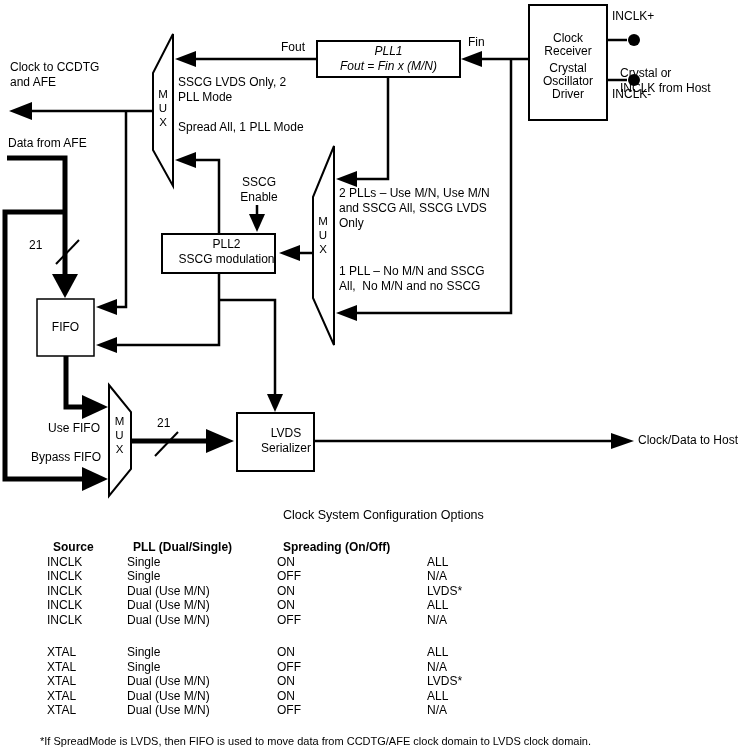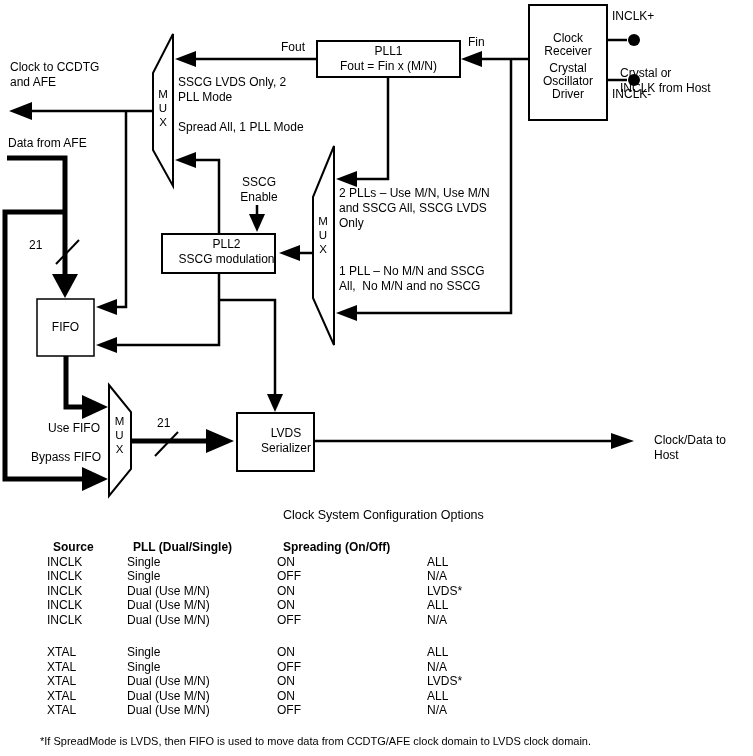--- a/index.html
+++ b/index.html
@@ -95,21 +95,21 @@
 <div class="lbl" style="left:612px;top:9px;">INCLK+</div>
 <div class="lbl" style="left:612px;top:87px;">INCLK-</div>
 <div class="lbl" style="left:620px;top:43px;margin-top:23px;">Crystal or
 INCLK from Host</div>
 
 <div class="lbl ctr tight" style="left:529px;top:16px;width:78px;margin-top:16px;">Clock
 Receiver</div>
 <div class="lbl ctr tight" style="left:529px;top:62px;width:78px;">Crystal
 Oscillator
 Driver</div>
-<div class="lbl ctr" style="left:317px;top:44px;width:143px;line-height:15px;">PLL1
+<div class="lbl ctr" style="left:317px;top:44px;width:143px;line-height:15px;font-style:italic;">PLL1
 Fout = Fin x (M/N)</div>
 <div class="lbl ctr" style="left:162px;top:237px;width:113px;line-height:15px;padding-left:8px;">PLL2
 SSCG modulation</div>
 <div class="lbl ctr" style="left:37px;top:320px;width:57px;">FIFO</div>
 <div class="lbl ctr" style="left:237px;top:426px;width:98px;line-height:15px;">LVDS
 Serializer</div>
 
 <div class="muxtxt" style="left:153px;top:87px;width:20px;">M
 U
 X</div>
@@ -128,21 +128,21 @@
 <div class="lbl" style="left:339px;top:186px;">2 PLLs – Use M/N, Use M/N
 and SSCG All, SSCG LVDS
 Only</div>
 <div class="lbl" style="left:339px;top:264px;">1 PLL – No M/N and SSCG
 All, &nbsp;No M/N and no SSCG</div>
 
 <div class="lbl" style="left:29px;top:238px;">21</div>
 <div class="lbl" style="left:157px;top:416px;">21</div>
 <div class="lbl" style="left:48px;top:421px;">Use FIFO</div>
 <div class="lbl" style="left:31px;top:450px;">Bypass FIFO</div>
-<div class="lbl" style="left:638px;top:433px;margin-left:16px;">Clock/Data to Host</div>
+<div class="lbl" style="left:638px;top:433px;">Clock/Data to Host</div>
 
 <div id="table-title">Clock System Configuration Options</div>
 
 <div id="config-table">
   <div class="trow b">
     <span>Source</span>
     <span>PLL (Dual/Single)</span>
     <span>Spreading (On/Off)</span>
   </div>
   <div class="trow">

